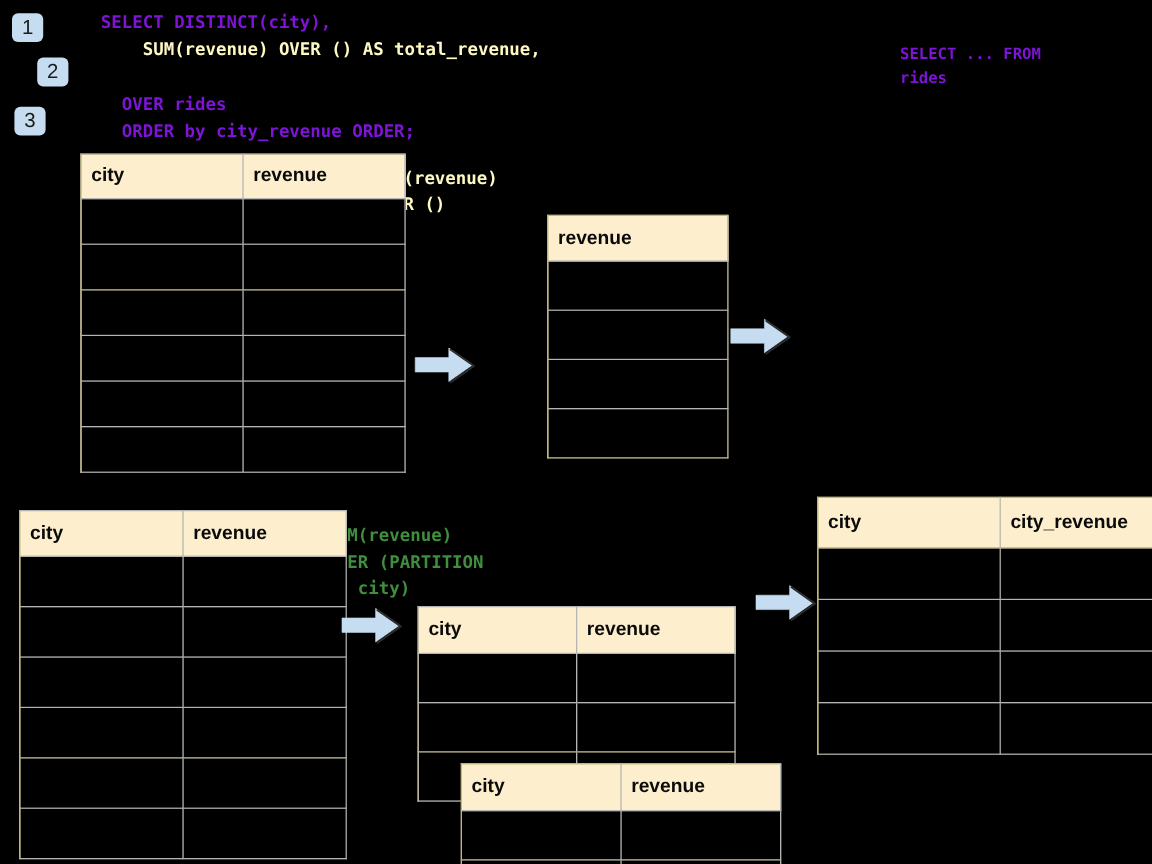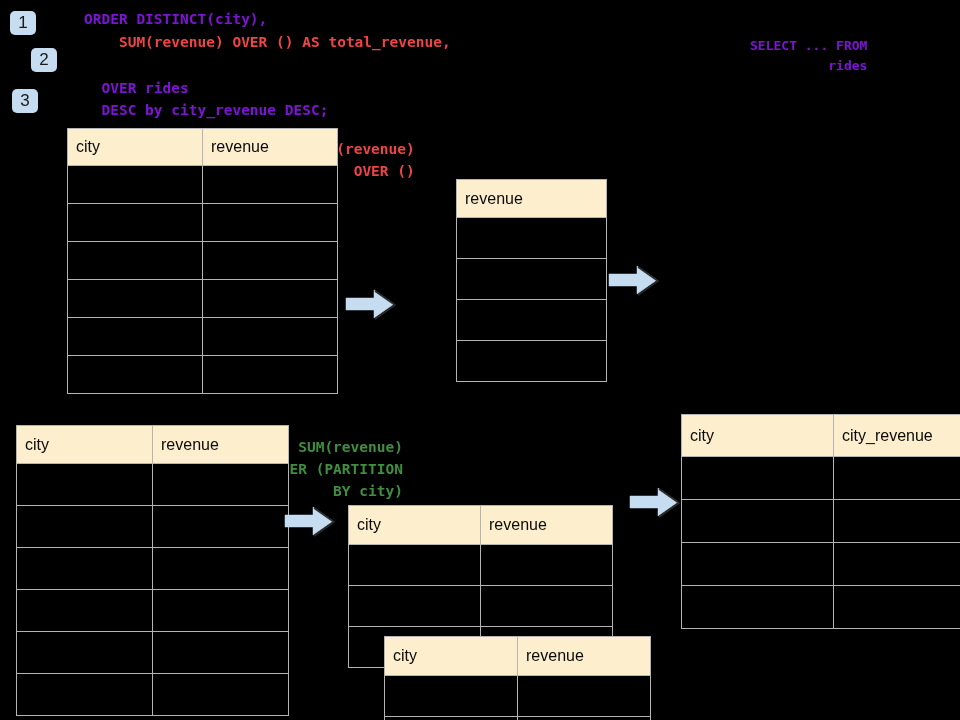--- a/index.html
+++ b/index.html
@@ -33,40 +33,40 @@
   
   .code {
     position: absolute;
     font-family: "DejaVu Sans Mono", monospace;
     font-size: 14.5px;
     font-weight: bold;
     white-space: pre;
     letter-spacing: 0px;
   }
   .c-purple { color: #7d14d6; }
-  .c-red    { color: #ef4444; }
+  .c-red    { color: #fef9c3; }
   .c-green  { color: #3f8f3f; }
 
   
   .anno {
     position: absolute;
     font-family: "DejaVu Sans Mono", monospace;
     font-size: 14.5px;
     font-weight: bold;
     white-space: pre;
     line-height: 22px;
-    text-align: right;
   }
 
   
   .tbl {
     position: absolute;
     border-collapse: collapse;
     table-layout: fixed;
     background: #fde047;
+    font-weight: bold;
   }
   .tbl td {
     border: 1px solid #b4b4b4;
     padding: 0;
     background: #000000;
   }
   .tbl td.hd {
     background: #fdeecd;
     color: #0a0a0a;
     font-family: "Liberation Sans", sans-serif;
@@ -85,24 +85,24 @@
 </style>
 </head>
 <body>
 
 <div id="canvas">
 
   <div class="badge" style="left:10px; top:11px;">1</div>
   <div class="badge" style="left:31px; top:48px;">2</div>
   <div class="badge" style="left:12px; top:89px;">3</div>
 
-  <div class="code c-purple" style="left:84px; top:11px;">ORDER DISTINCT(city),</div>
+  <div class="code c-purple" style="left:84px; top:11px;">SELECT DISTINCT(city),</div>
   <div class="code c-red" style="left:84px; top:34px;">    SUM(revenue) OVER () AS total_revenue,</div>
   <div class="code c-purple" style="left:84px; top:80px;">  OVER rides</div>
-  <div class="code c-purple" style="left:84px; top:102px;">  DESC by city_revenue DESC;</div>
+  <div class="code c-purple" style="left:84px; top:102px;">  ORDER by city_revenue ORDER;</div>
 
   <div class="anno c-purple" style="left:750px; top:36px; font-size:13px; line-height:20px;">SELECT ... FROM
 rides</div>
 
   <div class="anno c-red" style="left:310px; top:138px;">SUM(revenue)
 OVER ()</div>
 
   <div class="anno c-green" style="left:272px; top:436px;">SUM(revenue)
 OVER (PARTITION
 BY city)</div>

